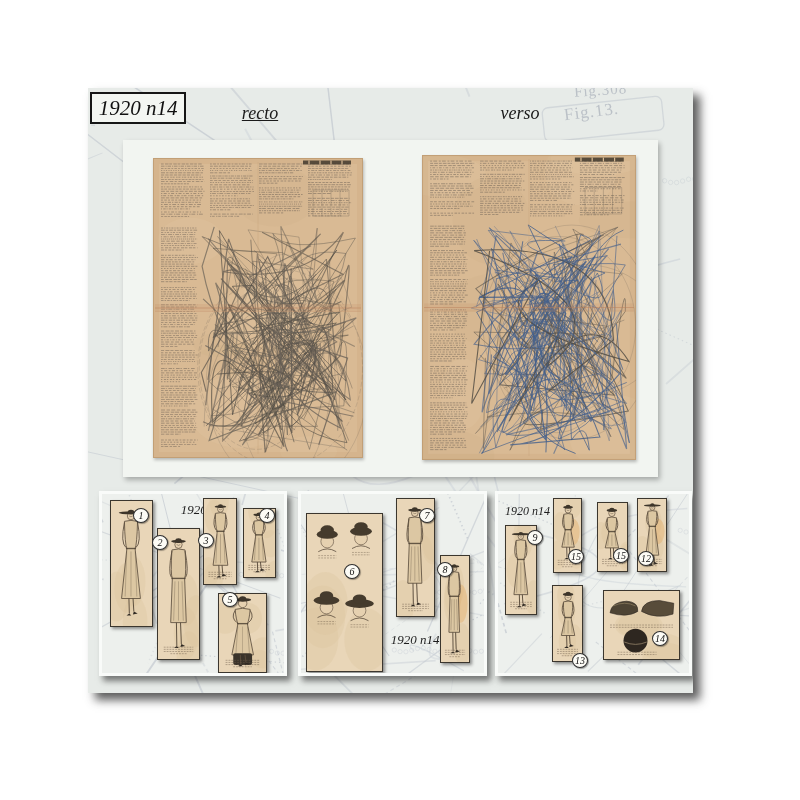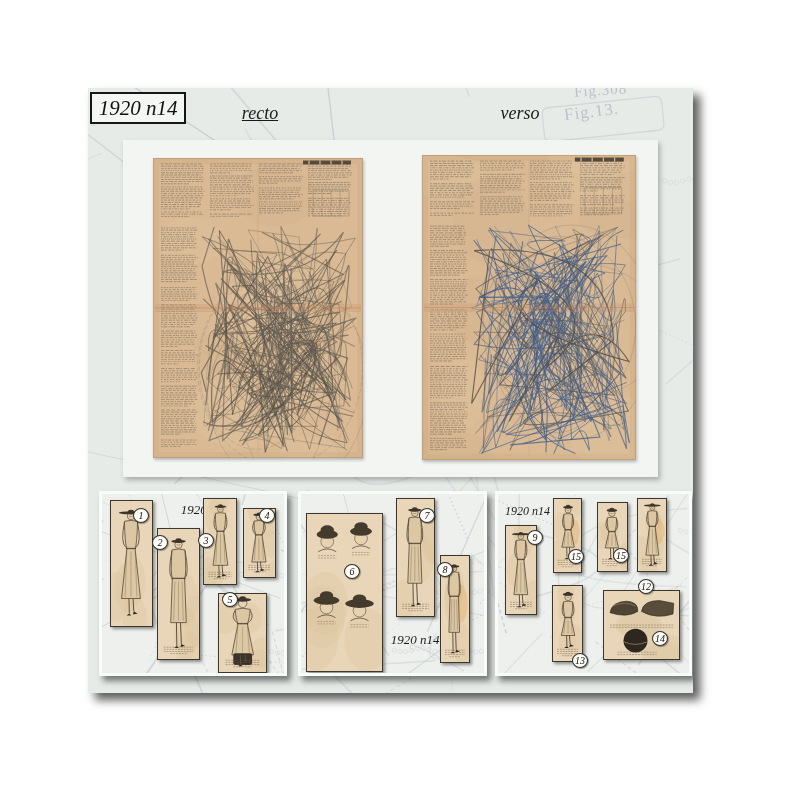--- a/index.html
+++ b/index.html
@@ -1211,21 +1211,21 @@
         </div>
       <div class="badge" style="left:29px;top:36px;">
         <span>9</span>
         </div>
       <div class="badge" style="left:70px;top:55px;">
         <span>15</span>
         </div>
       <div class="badge" style="left:115px;top:54px;">
         <span>15</span>
         </div>
-      <div class="badge" style="left:140px;top:57px;margin-top:28px;">
+      <div class="badge" style="left:140px;top:57px;">
         <span>12</span>
         </div>
       <div class="badge" style="left:74px;top:139px;margin-top:20px;">
         <span>13</span>
         </div>
       <div class="badge" style="left:154px;top:137px;text-align:center;">
         <span>14</span>
         </div>
     </div>
 

